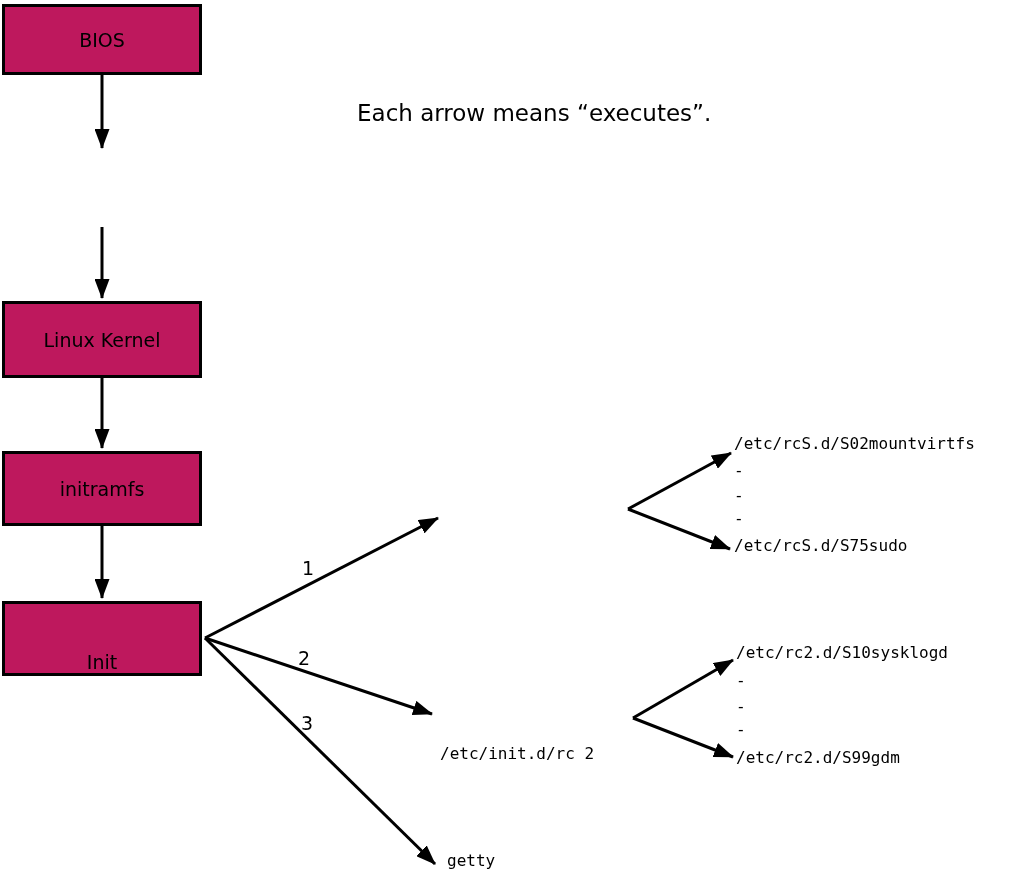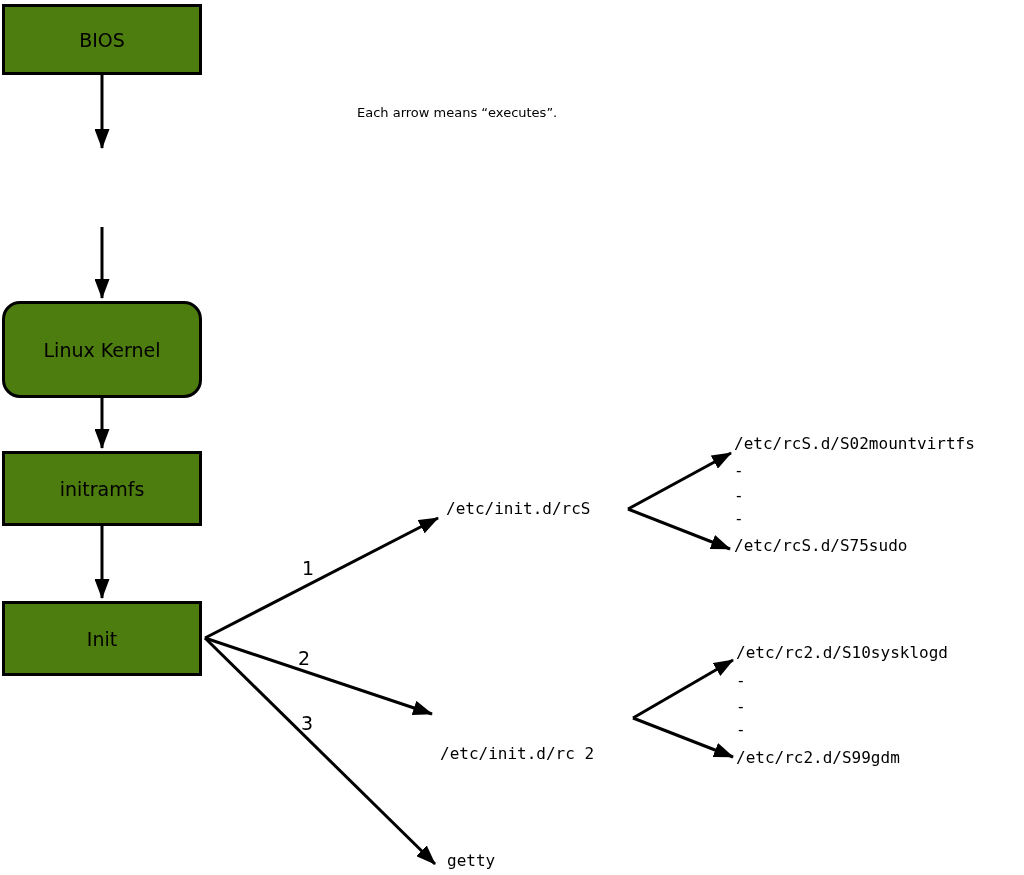--- a/index.html
+++ b/index.html
@@ -26,32 +26,32 @@
   .arrow-layer line {
     stroke: #000000;
     stroke-width: 3;
   }
   .node-box {
     position: absolute;
     left: 2px;
     width: 200px;
     box-sizing: border-box;
     border: 3px solid #000000;
-    background: #4d7c0f;
+    background: #be185d;
     display: flex;
     align-items: center;
     justify-content: center;
     font-size: 19px;
     line-height: 22px;
   }
   .caption {
     position: absolute;
     left: 357px;
     top: 102px;
-    font-size: 13px;
+    font-size: 23px;
     line-height: 22px;
     white-space: pre;
   }
   .branch-num {
     position: absolute;
     font-size: 19px;
     line-height: 22px;
   }
   .mono-label {
     position: absolute;
@@ -87,35 +87,34 @@
 
     <line x1="633" y1="718" x2="733" y2="660" marker-end="url(#ah)"></line>
     <line x1="633" y1="718" x2="733" y2="757" marker-end="url(#ah)"></line>
   </svg>
 
   <div class="caption">Each arrow means “executes”.</div>
 
   <div class="node-box" style="top:4px;height:71px;">
     <span>BIOS</span>
   </div>
-  <div class="node-box" style="top:301px;height:97px;border-radius:18px;">
+  <div class="node-box" style="top:301px;height:77px;">
     <span>Linux Kernel</span>
   </div>
   <div class="node-box" style="top:451px;height:75px;">
     <span>initramfs</span>
   </div>
-  <div class="node-box" style="top:601px;height:75px;">
+  <div class="node-box" style="top:601px;height:75px;align-items:flex-end;">
     <span>Init</span>
   </div>
 
   <div class="branch-num" style="left:302px;top:557px;">1</div>
   <div class="branch-num" style="left:298px;top:647px;">2</div>
   <div class="branch-num" style="left:301px;top:712px;">3</div>
 
-  <div class="mono-label" style="left:446px;top:498px;">/etc/init.d/rcS</div>
   <div class="mono-label" style="left:440px;top:743px;">/etc/init.d/rc 2</div>
   <div class="mono-label" style="left:447px;top:850px;">getty</div>
 
   <div class="mono-label" style="left:734px;top:433px;">/etc/rcS.d/S02mountvirtfs</div>
   <div class="mono-label" style="left:734px;top:460px;">-</div>
   <div class="mono-label" style="left:734px;top:485px;">-</div>
   <div class="mono-label" style="left:734px;top:508px;">-</div>
   <div class="mono-label" style="left:734px;top:535px;">/etc/rcS.d/S75sudo</div>
 
   <div class="mono-label" style="left:736px;top:642px;">/etc/rc2.d/S10sysklogd</div>

